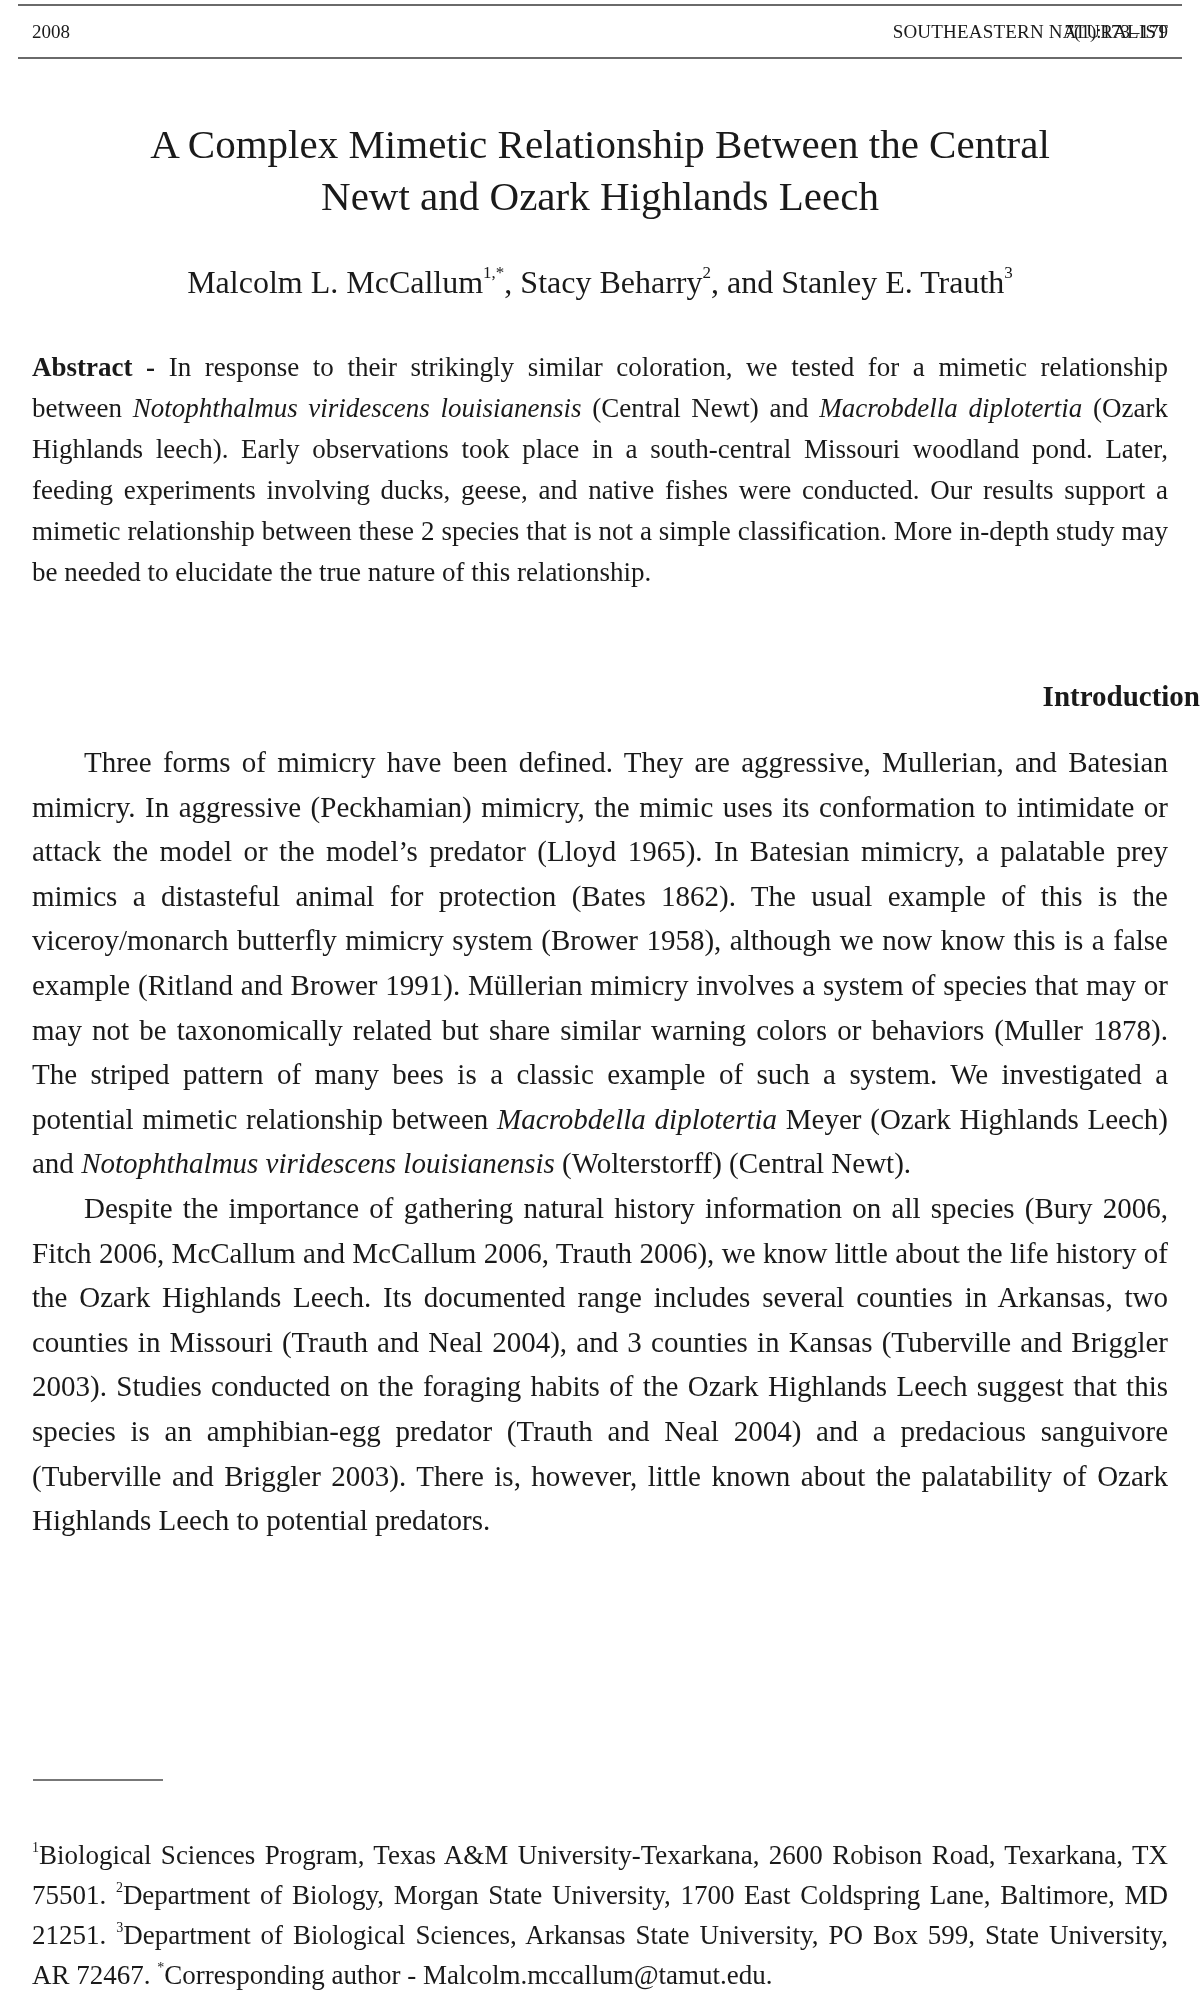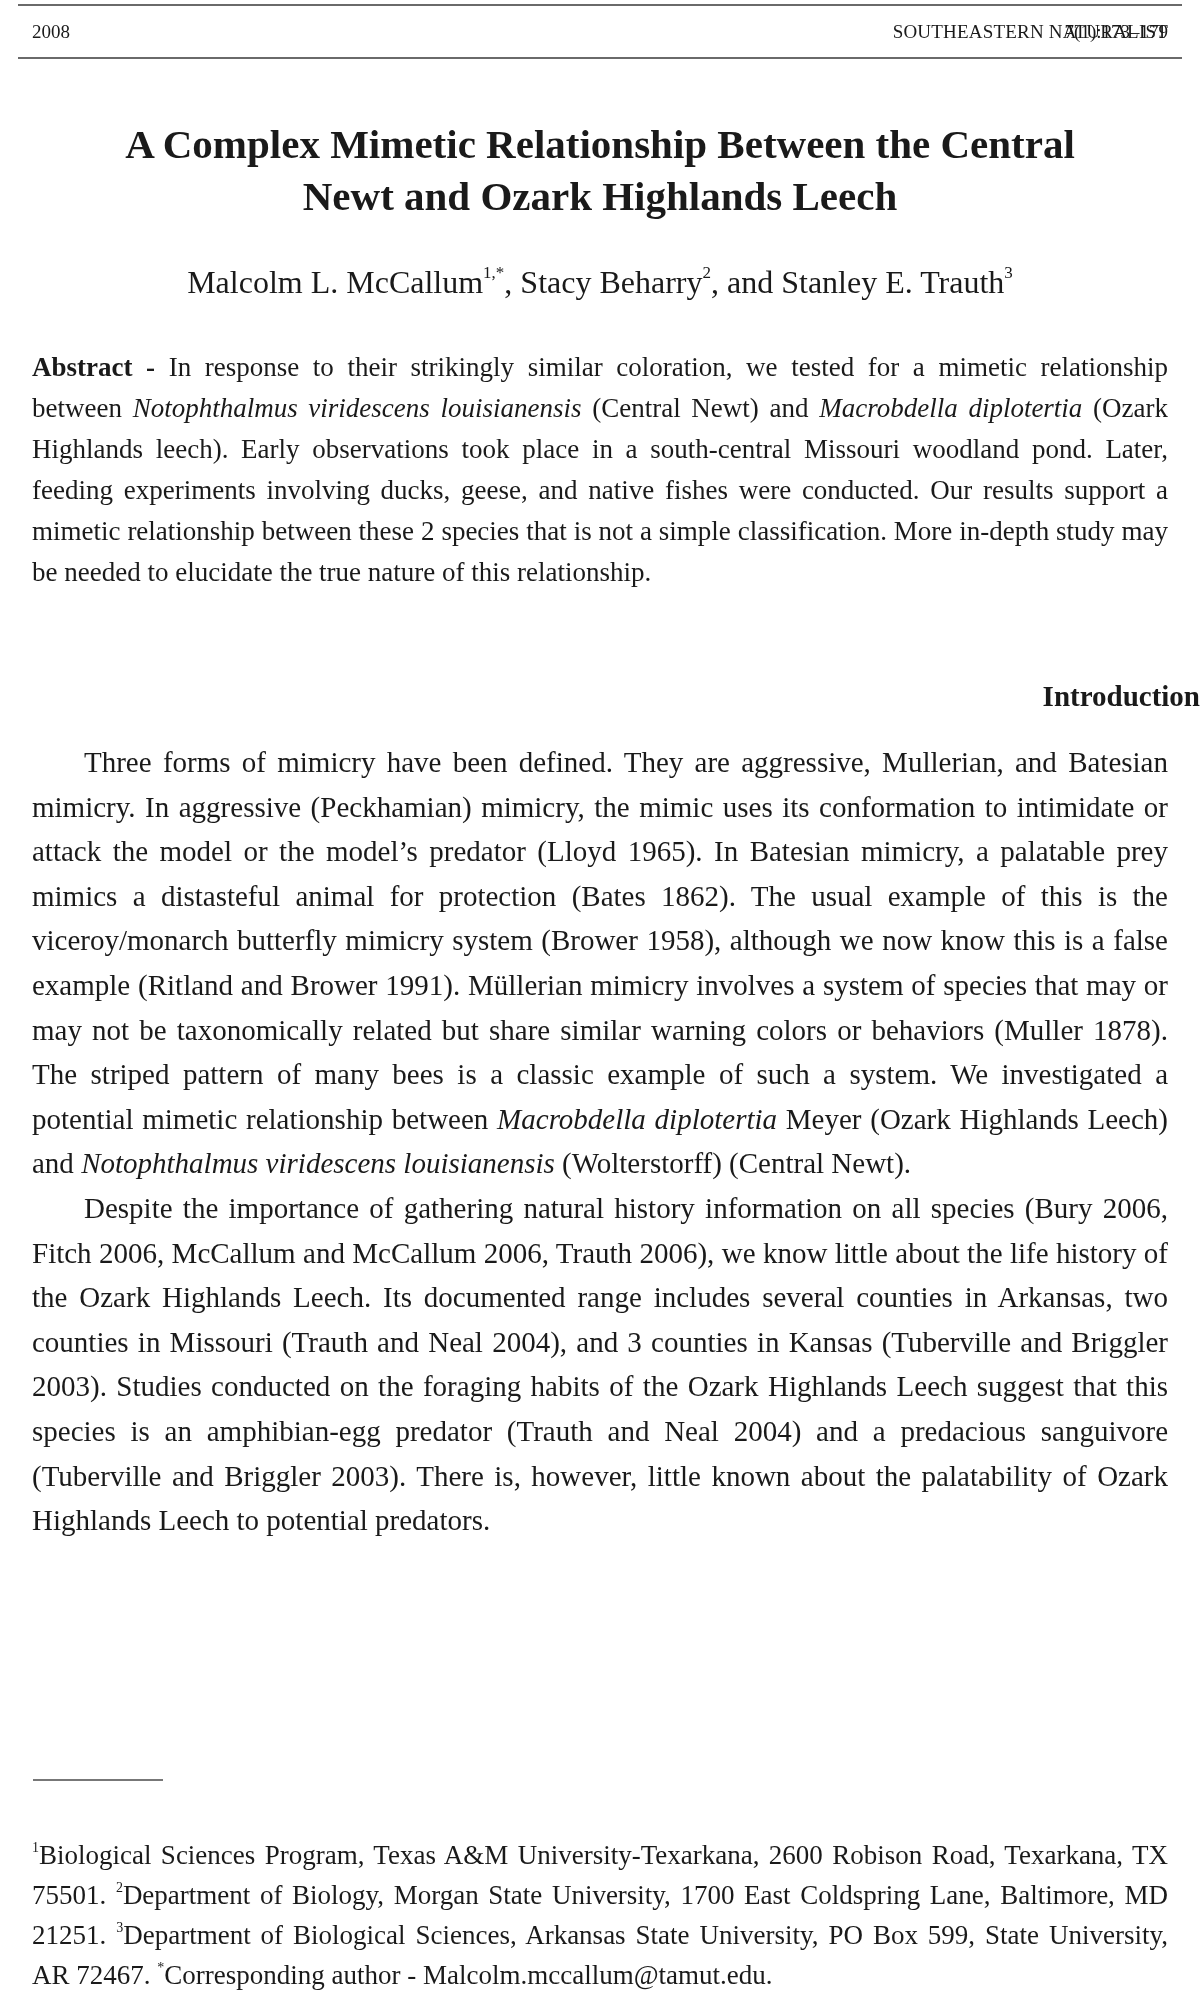--- a/index.html
+++ b/index.html
@@ -12,21 +12,21 @@
   .rule { position: absolute; left: 18px; width: 1164px; height: 2px; background: #6a6a6a; }
   .running-head {
     position: absolute; left: 32px; right: 32px; top: 14px; height: 36px;
     font-size: 19px; line-height: 36px;
   }
   .running-head .left { position: absolute; left: 0; top: 0; }
   .running-head .center { position: absolute; left: 0; right: 0; top: 0; text-align: right; letter-spacing: 0.2px; }
   .running-head .right { position: absolute; right: 0; top: 0; }
   .title {
     position: absolute; left: 40px; right: 40px; top: 118px;
-    text-align: center; font-weight: bold; font-size: 41px; line-height: 52px;
+    text-align: center; font-weight: normal; font-size: 41px; line-height: 52px;
   }
   .authors {
     position: absolute; left: 40px; right: 40px; top: 262px;
     text-align: center; font-size: 32px; line-height: 40px;
   }
   .authors sup { font-size: 17px; vertical-align: 15px; line-height: 0; }
   .abstract {
     position: absolute; left: 32px; width: 1136px; top: 347px;
     font-size: 27px; line-height: 41px; text-align: justify; font-family: Liberation Serif, serif;
   }

